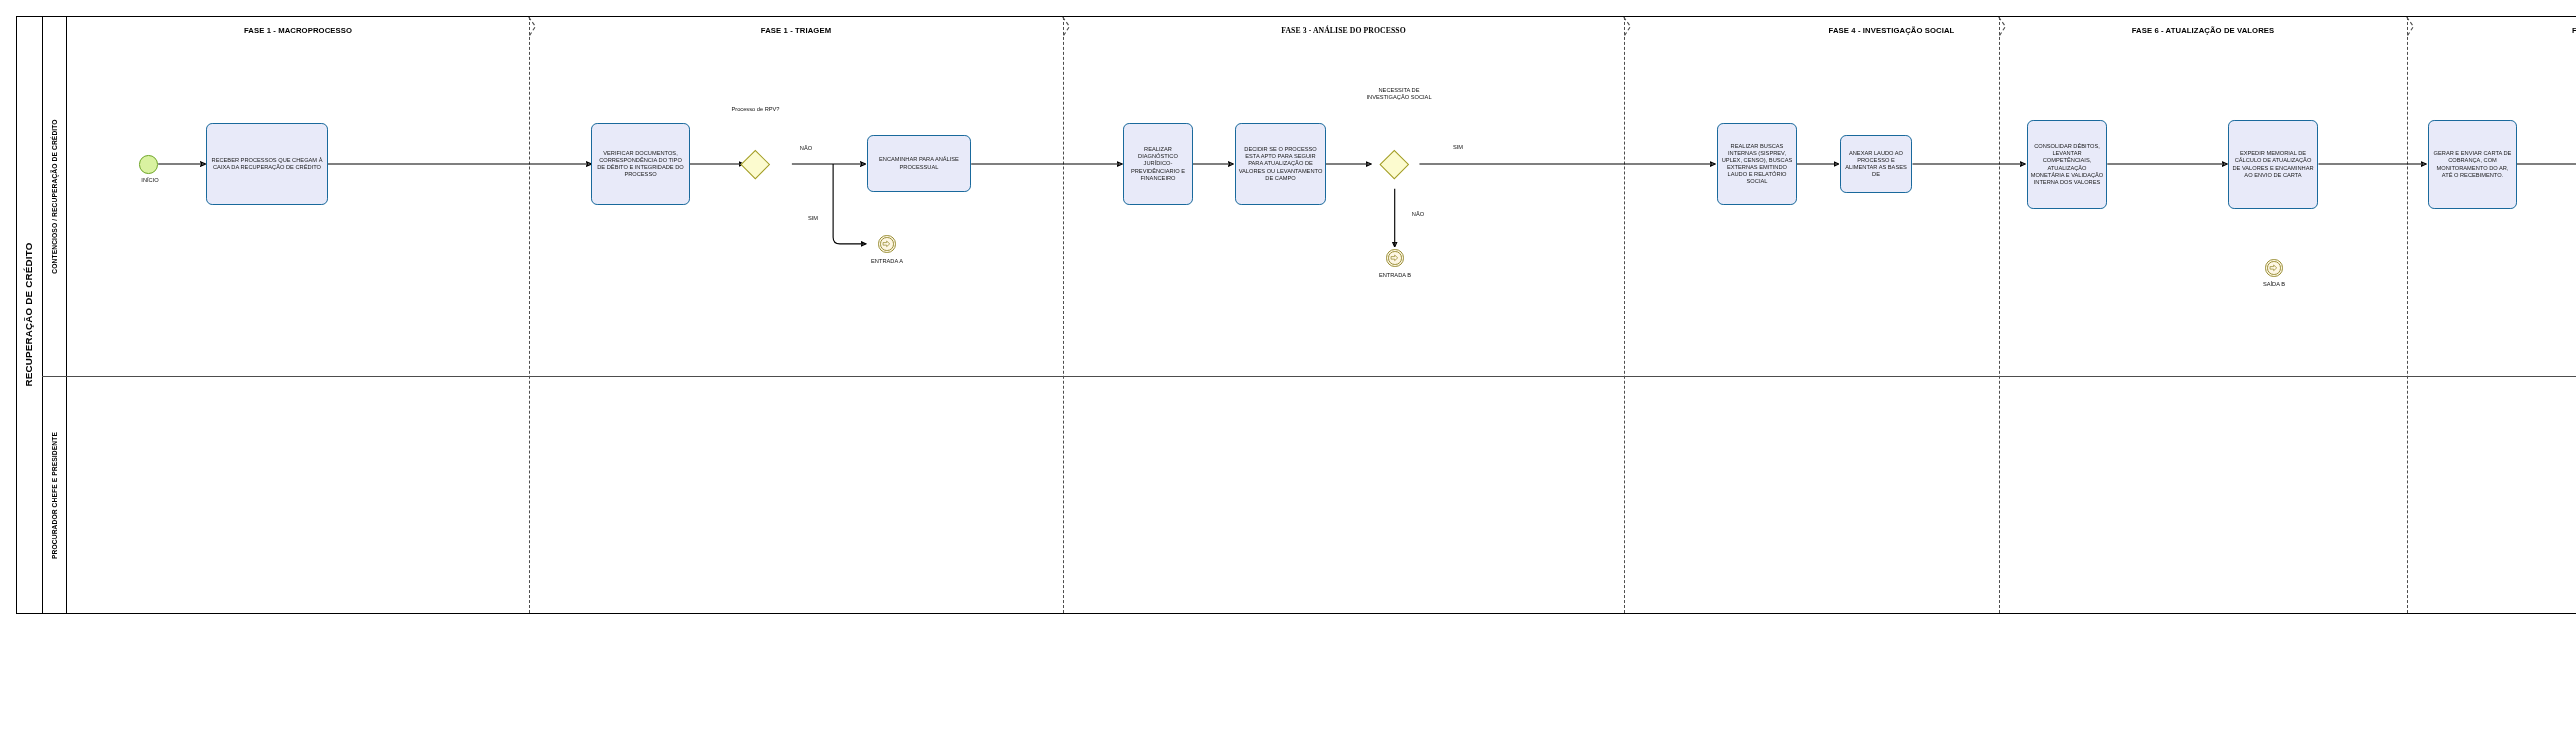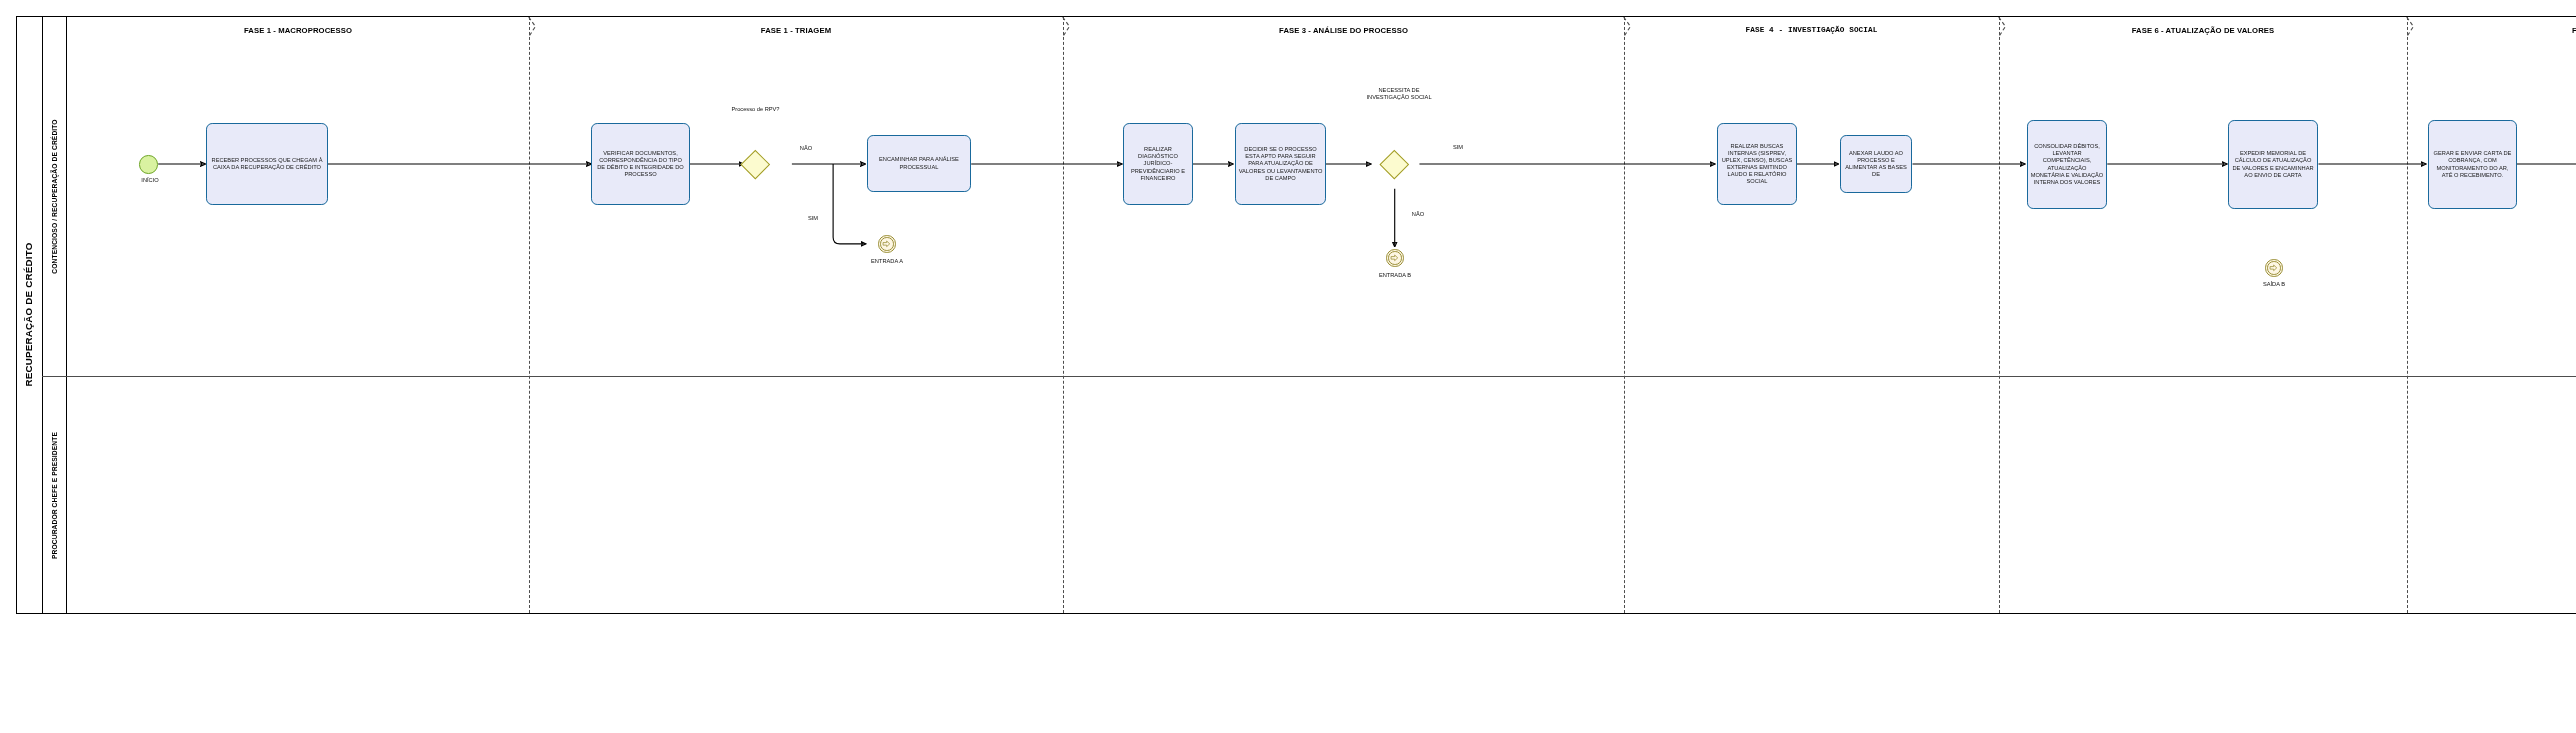--- a/index.html
+++ b/index.html
@@ -218,22 +218,22 @@
 
   <div class="phase-sep" style="left:2407px;"></div>
   <div class="phase-chev" style="left:2400px;">
     <svg width="15.5" height="23" viewBox="0 0 30 44">
         <path d="M13,2 L26,20 L13,40" stroke="#4d4d4d" stroke-width="2.2" fill="none" stroke-dasharray="7,5"></path>
       </svg>
   </div>
 
   <div class="phase-title" style="left:67px;  width:462px;">FASE 1 - MACROPROCESSO</div>
   <div class="phase-title" style="left:529px; width:534px;">FASE 1 - TRIAGEM</div>
-  <div class="phase-title" style="left:1063px; width:561px;">FASE 3 - ANÁLISE DO PROCESSO</div>
-  <div class="phase-title" style="left:1624px; width:375px;font-family:Liberation Mono, monospace;">FASE 4 - INVESTIGAÇÃO SOCIAL</div>
+  <div class="phase-title" style="left:1063px; width:561px;font-family:Liberation Serif, serif;">FASE 3 - ANÁLISE DO PROCESSO</div>
+  <div class="phase-title" style="left:1704px; width:375px;">FASE 4 - INVESTIGAÇÃO SOCIAL</div>
   <div class="phase-title" style="left:1999px; width:408px;">FASE 6 - ATUALIZAÇÃO DE VALORES</div>
   <div class="phase-title" style="left:2407px; width:436px;">FASE 6 - ENVIO DE CARTAS</div>
 
   <svg class="conn" style="left:0;top:0;width:3825px;height:734px;" viewBox="0 0 7424 1424" width="3825" height="734">
     <defs>
       <marker id="ah" markerWidth="11" markerHeight="11" refX="9" refY="5.5" orient="auto" markerUnits="userSpaceOnUse">
         <path d="M0,1 L10,5.5 L0,10 L2.6,5.5 Z" fill="#000"></path>
       </marker>
     </defs>
 

